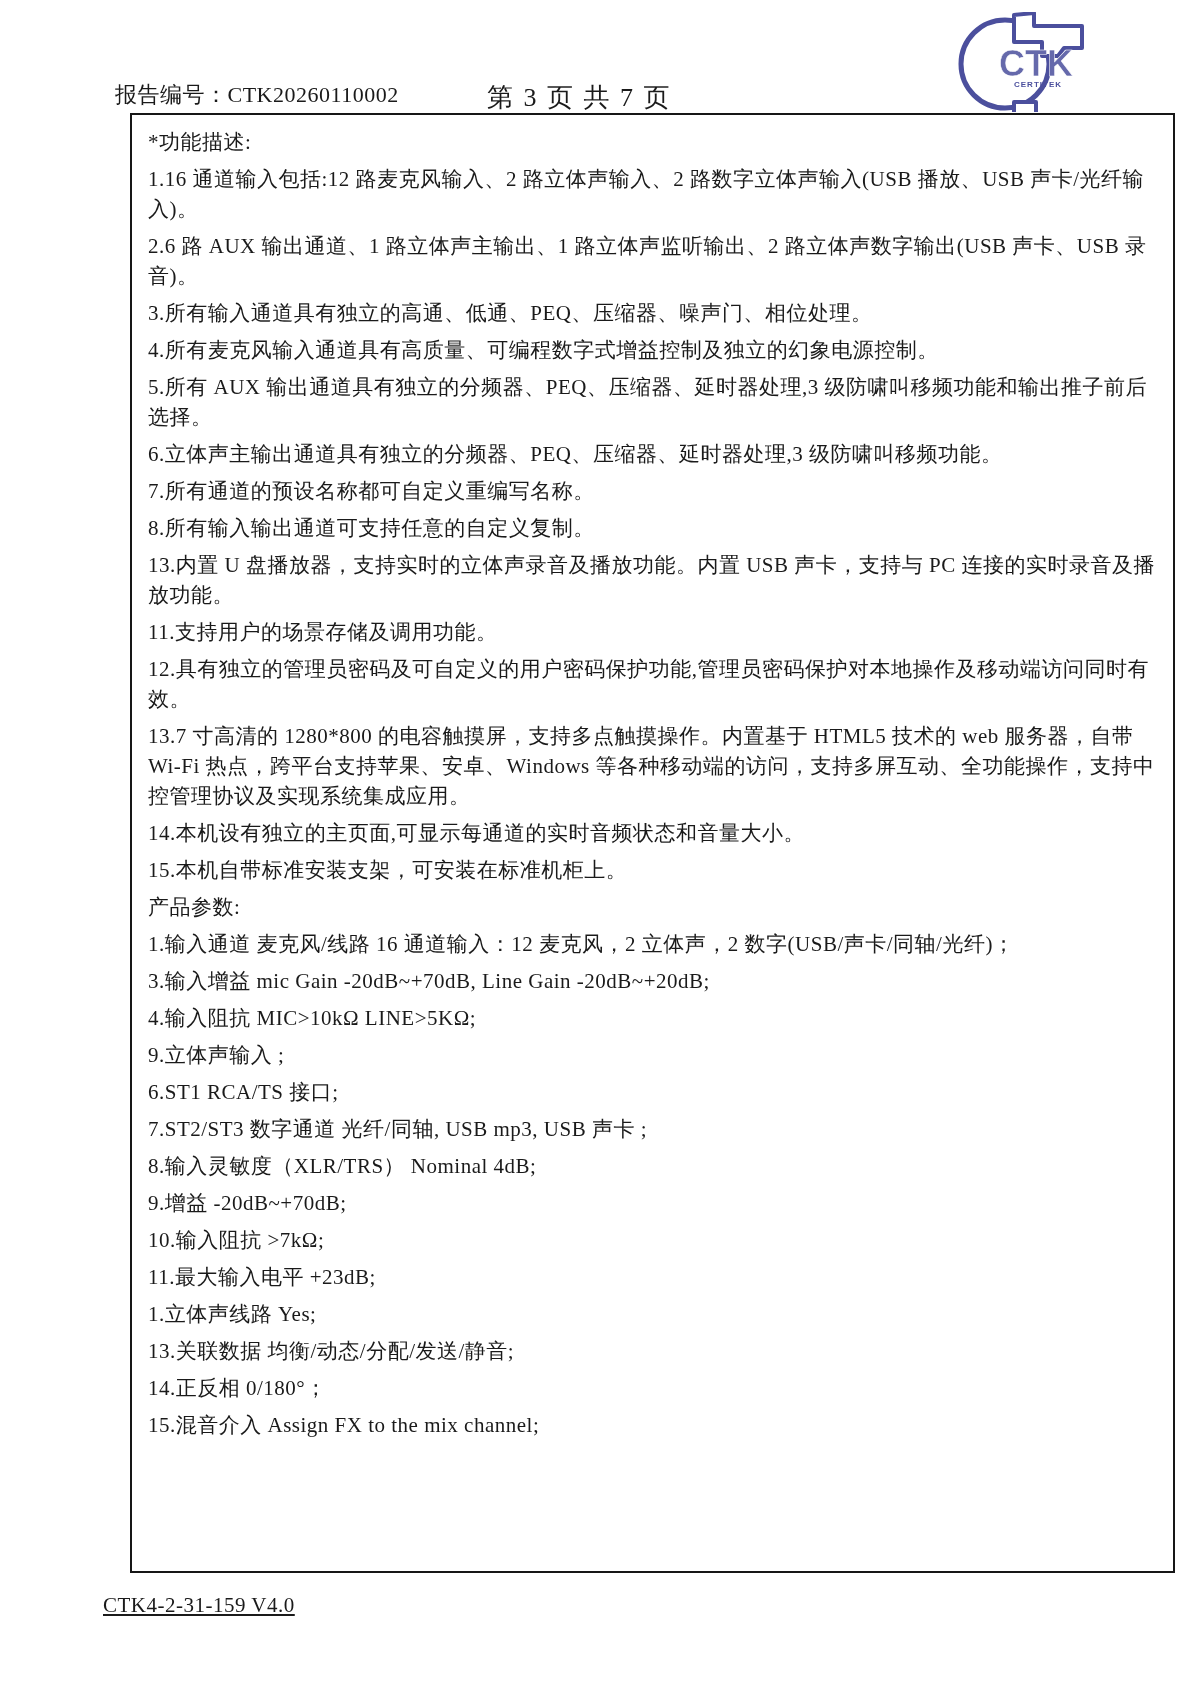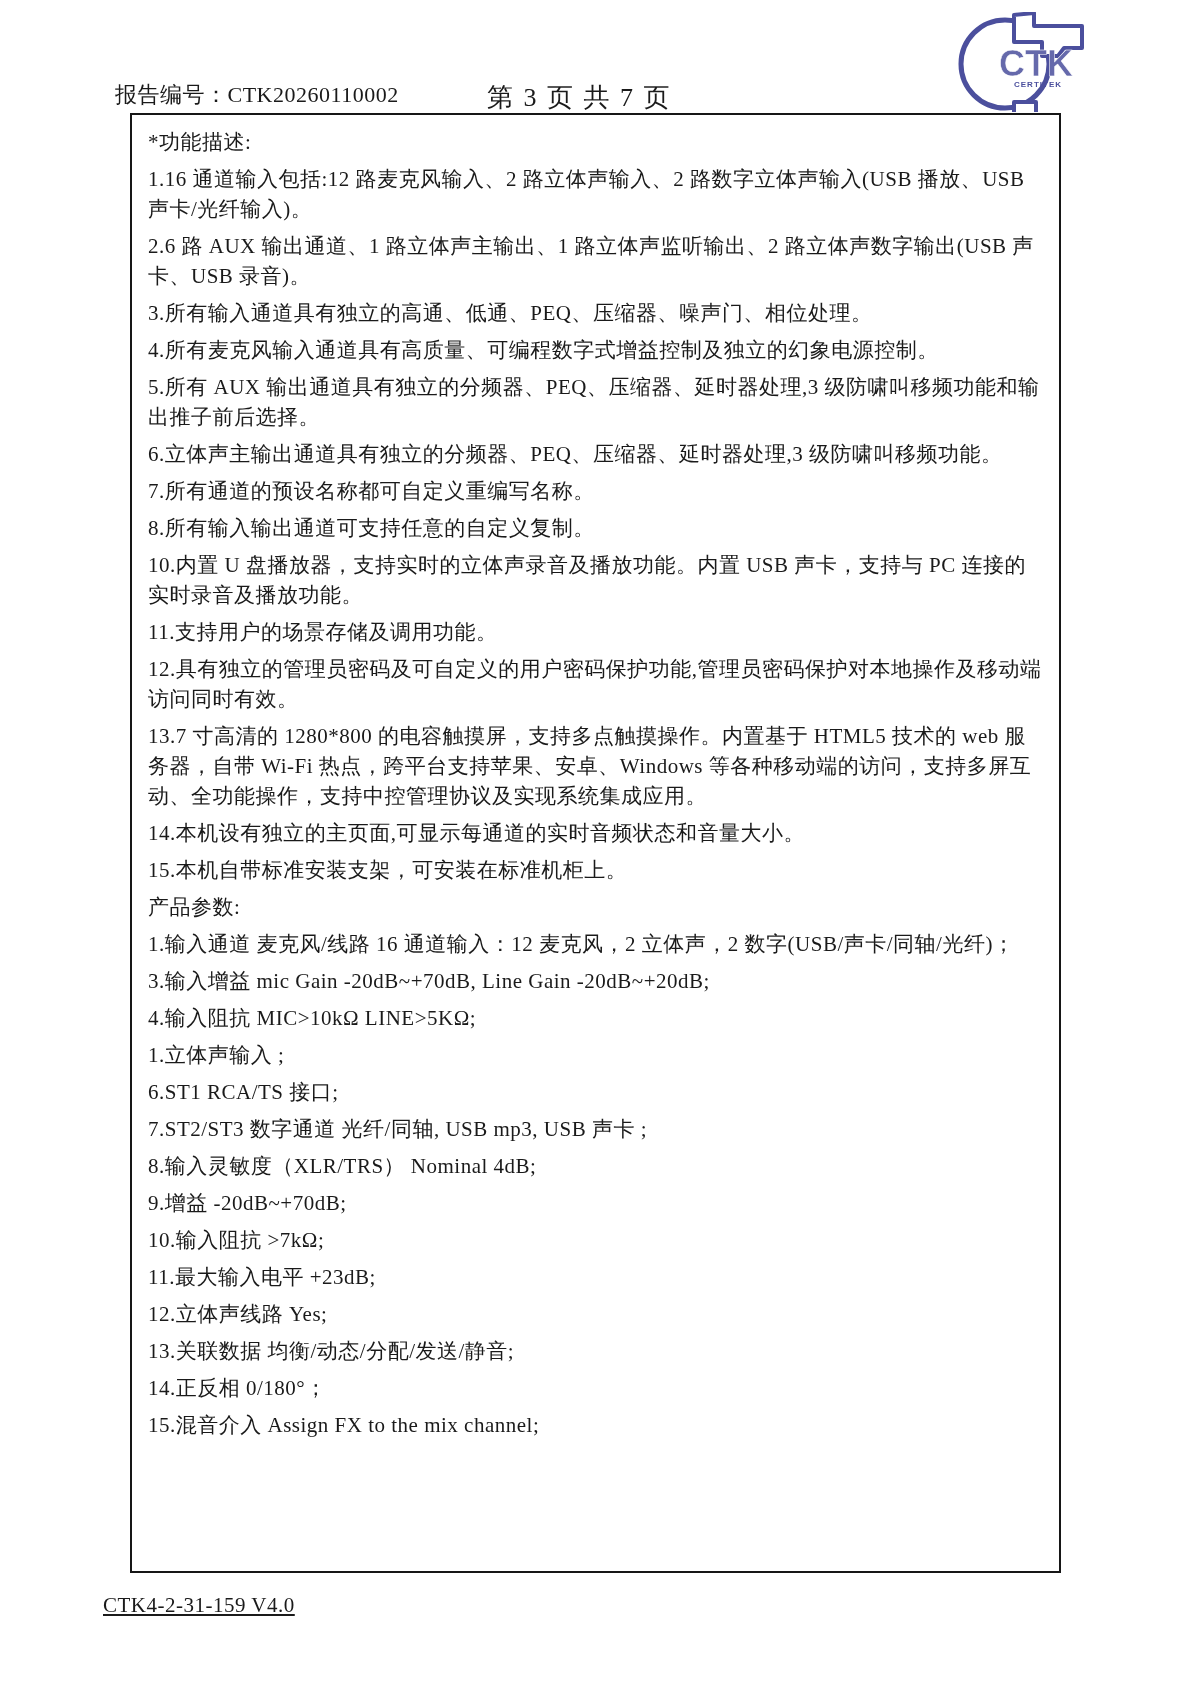--- a/index.html
+++ b/index.html
@@ -32,21 +32,21 @@
     position: absolute;
     left: 958px;
     top: 12px;
     width: 136px;
     height: 100px;
   }
   .content-box {
     position: absolute;
     left: 130px;
     top: 113px;
-    width: 931px;
+    width: 1045px;
     height: 1460px;
     border: 2px solid #161616;
     box-sizing: border-box;
     padding: 12px 14px 0 16px;
     overflow: hidden;
   }
   .content-box p {
     margin: 0 0 7px 0;
     font-size: 21px;
     line-height: 30px;
@@ -89,38 +89,38 @@
 
   <p>*功能描述:</p>
       <p>1.16 通道输入包括:12 路麦克风输入、2 路立体声输入、2 路数字立体声输入(USB 播放、USB 声卡/光纤输入)。</p>
       <p>2.6 路 AUX 输出通道、1 路立体声主输出、1 路立体声监听输出、2 路立体声数字输出(USB 声卡、USB 录音)。</p>
       <p>3.所有输入通道具有独立的高通、低通、PEQ、压缩器、噪声门、相位处理。</p>
       <p>4.所有麦克风输入通道具有高质量、可编程数字式增益控制及独立的幻象电源控制。</p>
       <p>5.所有 AUX 输出通道具有独立的分频器、PEQ、压缩器、延时器处理,3 级防啸叫移频功能和输出推子前后选择。</p>
       <p>6.立体声主输出通道具有独立的分频器、PEQ、压缩器、延时器处理,3 级防啸叫移频功能。</p>
       <p>7.所有通道的预设名称都可自定义重编写名称。</p>
       <p>8.所有输入输出通道可支持任意的自定义复制。</p>
-      <p>10.内置 U 盘播放器，支持实时的立体声录音及播放功能。内置 USB 声卡，支持与 PC 连接的实时录音及播放功能。</p>
+      <p>13.内置 U 盘播放器，支持实时的立体声录音及播放功能。内置 USB 声卡，支持与 PC 连接的实时录音及播放功能。</p>
       <p>11.支持用户的场景存储及调用功能。</p>
       <p>12.具有独立的管理员密码及可自定义的用户密码保护功能,管理员密码保护对本地操作及移动端访问同时有效。</p>
       <p>13.7 寸高清的 1280*800 的电容触摸屏，支持多点触摸操作。内置基于 HTML5 技术的 web 服务器，自带 Wi-Fi 热点，跨平台支持苹果、安卓、Windows 等各种移动端的访问，支持多屏互动、全功能操作，支持中控管理协议及实现系统集成应用。</p>
       <p>14.本机设有独立的主页面,可显示每通道的实时音频状态和音量大小。</p>
       <p>15.本机自带标准安装支架，可安装在标准机柜上。</p>
       <p>产品参数:</p>
       <p>1.输入通道 麦克风/线路 16 通道输入：12 麦克风，2 立体声，2 数字(USB/声卡/同轴/光纤)；</p>
       <p>3.输入增益 mic Gain -20dB~+70dB, Line Gain -20dB~+20dB;</p>
       <p>4.输入阻抗 MIC&gt;10kΩ LINE&gt;5KΩ;</p>
-      <p>1.立体声输入 ;</p>
+      <p>9.立体声输入 ;</p>
       <p>6.ST1 RCA/TS 接口;</p>
       <p>7.ST2/ST3 数字通道 光纤/同轴, USB mp3,  USB 声卡 ;</p>
       <p>8.输入灵敏度（XLR/TRS） Nominal 4dB;</p>
       <p>9.增益 -20dB~+70dB;</p>
       <p>10.输入阻抗 &gt;7kΩ;</p>
       <p>11.最大输入电平 +23dB;</p>
-      <p>12.立体声线路 Yes;</p>
+      <p>1.立体声线路 Yes;</p>
       <p>13.关联数据 均衡/动态/分配/发送/静音;</p>
       <p>14.正反相 0/180°；</p>
       <p>15.混音介入 Assign FX to the mix channel;</p>
     </div>
 
   <div class="page-footer">CTK4-2-31-159 V4.0</div>
 
 </div>
 
 </body></html>

